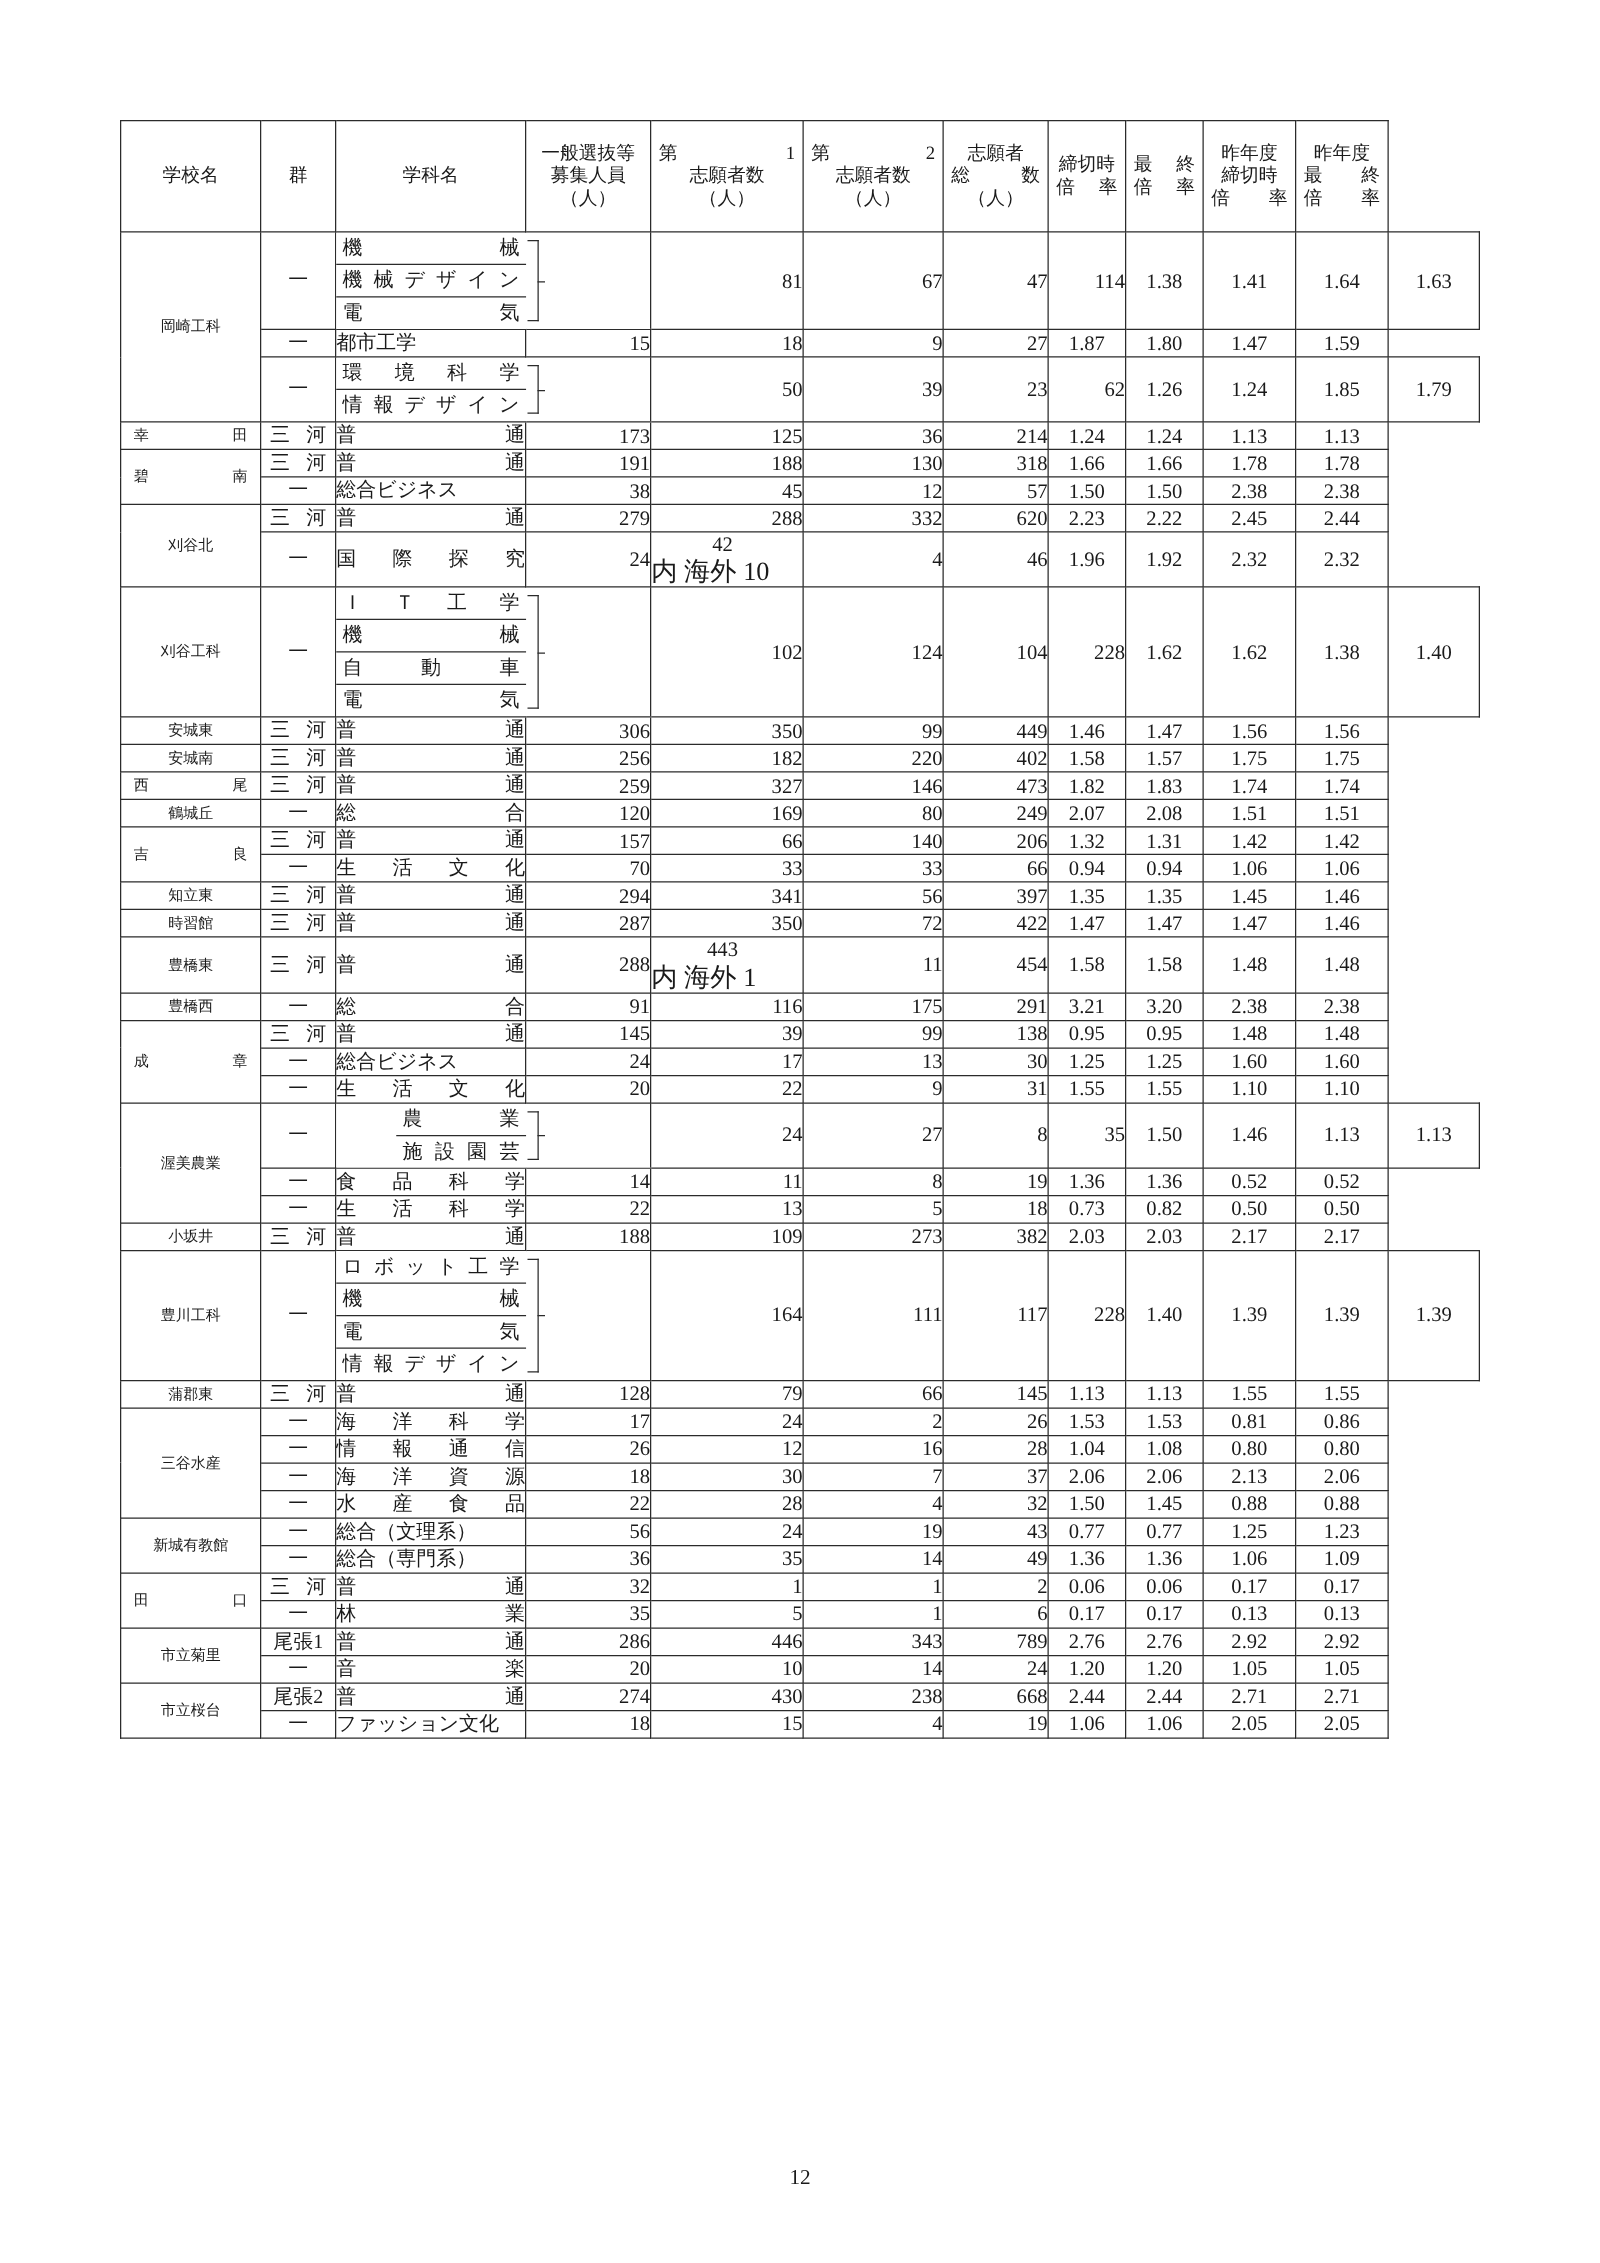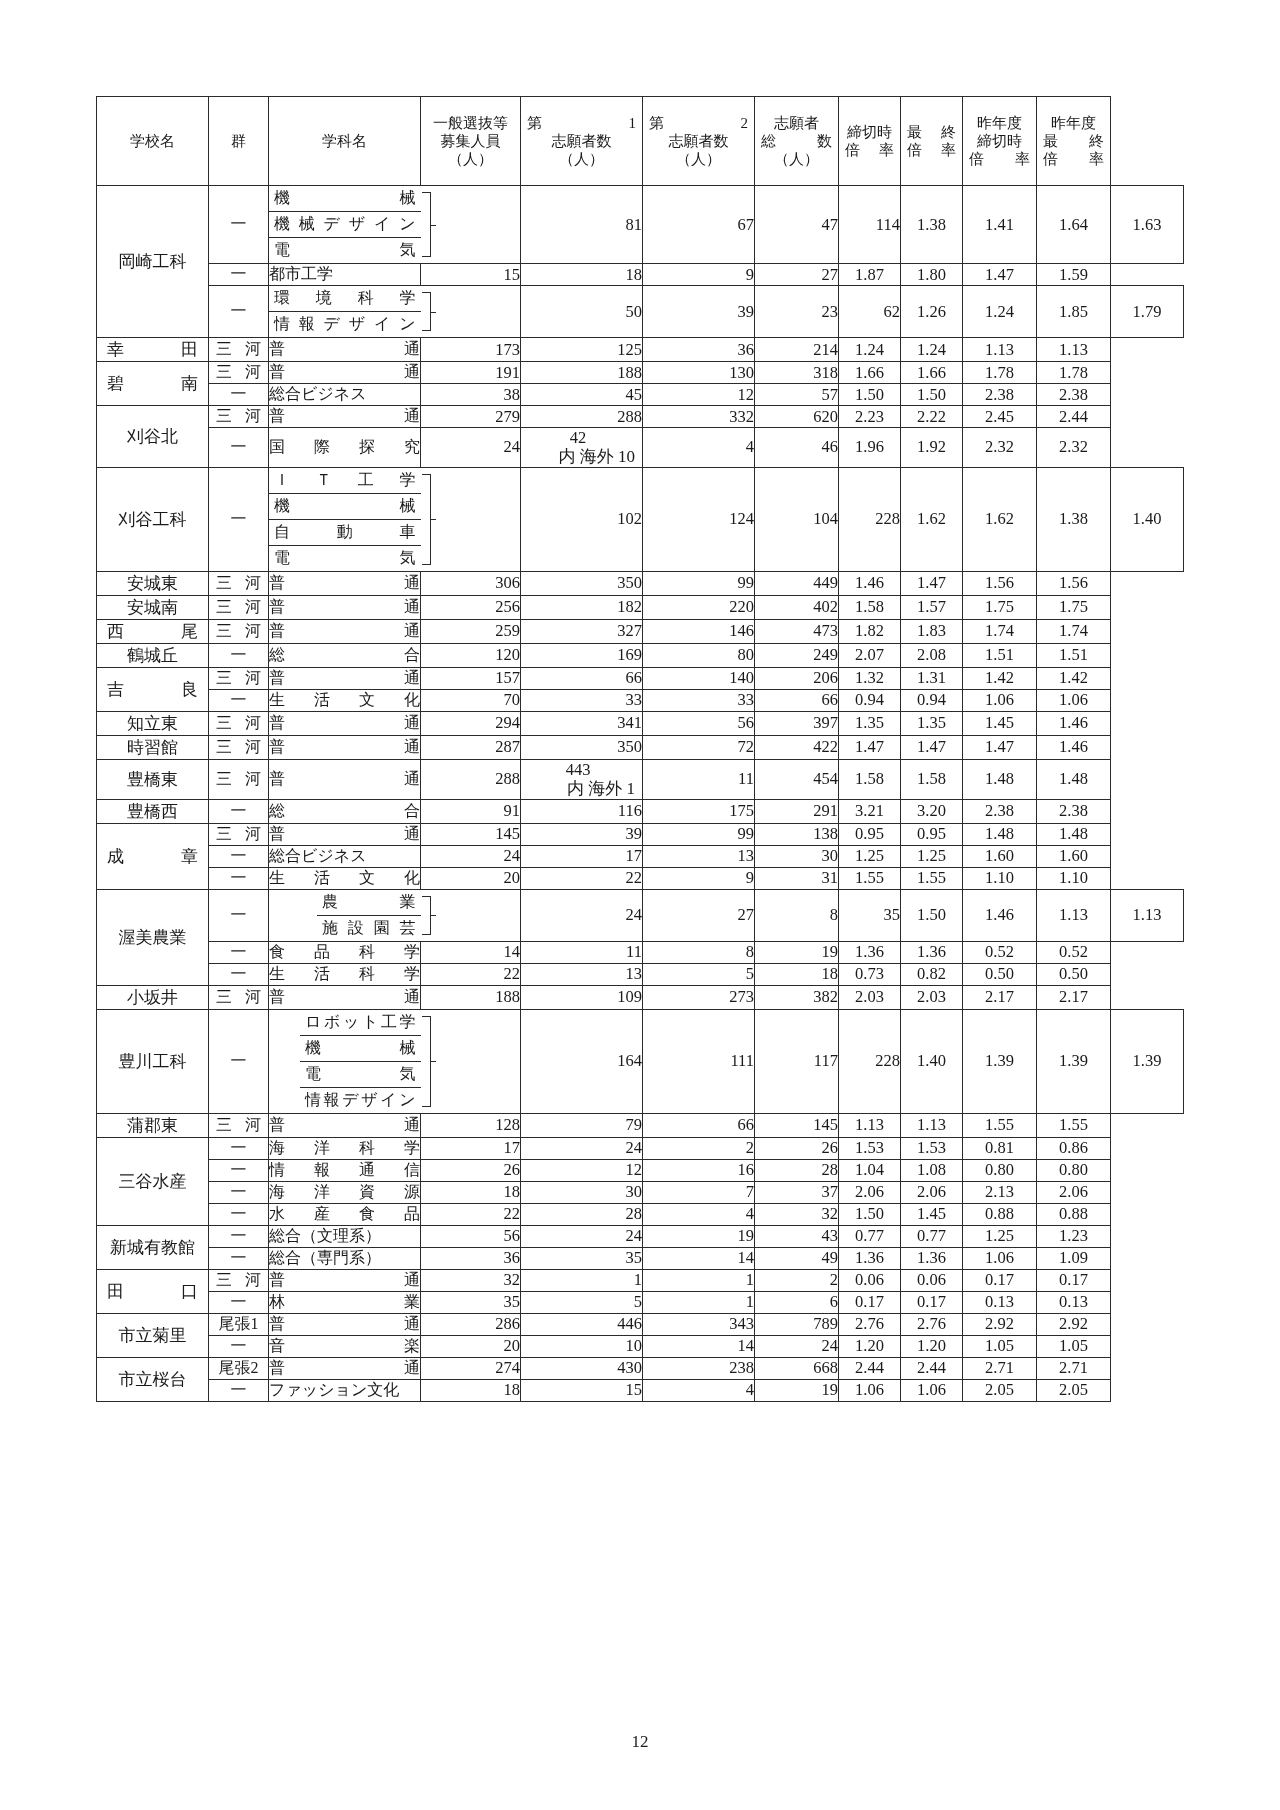--- a/index.html
+++ b/index.html
@@ -60,21 +60,21 @@
     display: block;
     text-align: justify;
     text-align-last: justify;
     padding: 0 6px;
   }
   thead tr th { border-bottom: 3px double #2b2b2b; }
 
   
   td.school {
     text-align: center;
-    font-size: 17px;
+    font-size: 12px;
     padding: 2px 6px;
     white-space: nowrap;
   }
   td.school .sp {
     display: block;
     text-align: justify;
     text-align-last: justify;
     padding: 0 10px;
   }
   td.group {
@@ -111,23 +111,23 @@
     font-size: 16.5px;
     padding: 2px 2px;
     white-space: nowrap;
   }
   td.sep-left { border-left: 3px double #2b2b2b; }
 
   .with-note { line-height: 1.16; }
   .with-note .main-n { display: block; text-align: center; padding-right: 7px; }
   .with-note .note-n {
     display: block;
-    text-align: right;
+    text-align: left;
     padding-right: 7px;
-    font-size: 17px;
+    font-size: 21px;
   }
 
   
   td.group-courses {
     padding: 0;
     position: relative;
   }
   .course-stack { display: block; }
   .course-stack .row {
     display: block;
@@ -709,21 +709,21 @@
           <td class="num">273</td>
           <td class="num">382</td>
           <td class="rate">2.03</td>
           <td class="rate">2.03</td>
           <td class="rate sep-left">2.17</td>
           <td class="rate">2.17</td>
         </tr>
         <tr>
           <td class="school"><span>豊川工科</span></td>
           <td class="group"><span>一</span></td>
-          <td class="group-courses" style="border-right: none; padding-left: 31px;">
+          <td class="group-courses" style="border-right: none;">
             <span class="course-stack">
               <span class="row">
                 <span class="sp">ロボット工学</span>
               </span>
               <span class="row">
                 <span class="sp">機械</span>
               </span>
               <span class="row">
                 <span class="sp">電気</span>
               </span>

